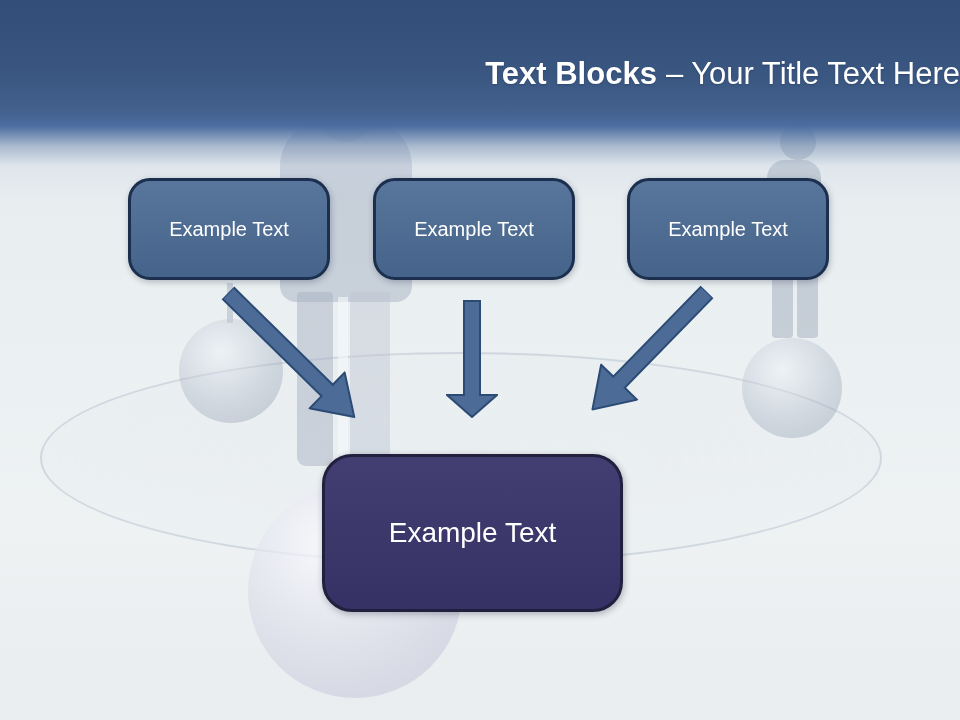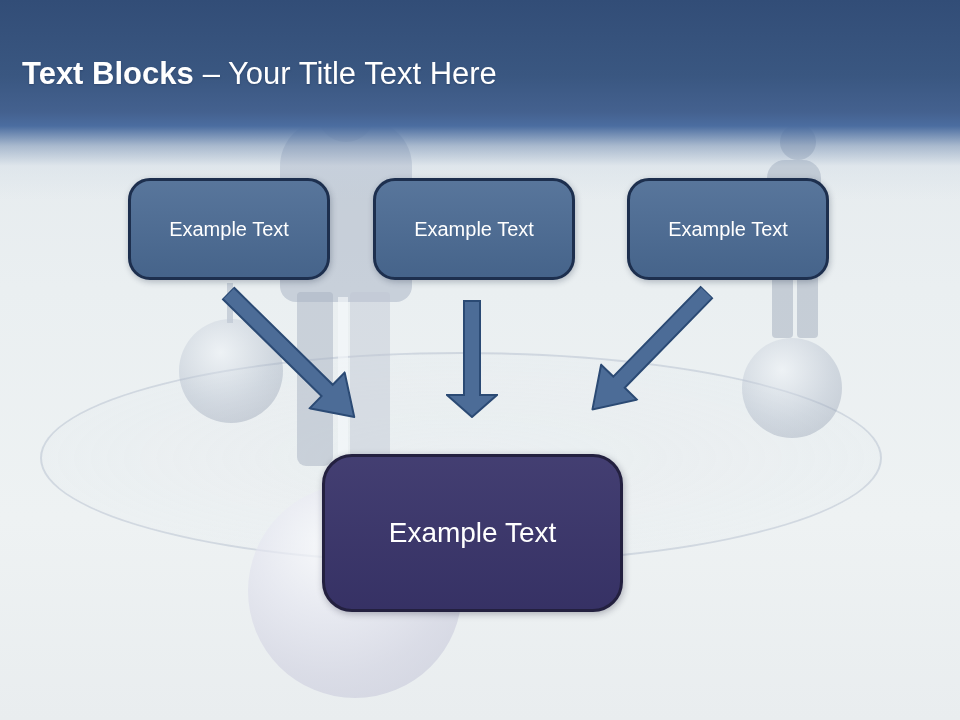--- a/index.html
+++ b/index.html
@@ -43,23 +43,23 @@
   
   .header{position:absolute;left:0;top:0;right:0;height:200px;z-index:2;
     background:linear-gradient(180deg,
       var(--header-top,#324d77) 0%,
       #3a5781 38%,
       #44618f 56%,
       var(--header-bottom,#4b6da0) 63%,
       rgba(120,145,180,0.55) 73%,
       rgba(200,212,226,0.25) 83%,
       rgba(233,238,241,0) 100%);}
-  .title{position:absolute;left:0;right:0;top:56px;z-index:3;text-align:left;
+  .title{position:absolute;left:0;right:0;top:56px;z-index:3;text-align:right;
     color:var(--title-color,#ffffff);font-size:31px;line-height:1.15;
-    text-shadow:0 1px 2px rgba(10,25,50,0.25);margin-left:22px;}
+    text-shadow:0 1px 2px rgba(10,25,50,0.25);}
   .title .t-bold{font-weight:bold;}
   .title .t-rest{font-weight:400;margin-left:9px;}
 
   
   .tblock{position:absolute;top:178px;width:202px;height:102px;box-sizing:border-box;z-index:4;
     background-color:var(--block-fill,#4a6a93);
     background-image:linear-gradient(180deg,rgba(255,255,255,0.08),rgba(0,0,0,0.06));
     border:3px solid var(--block-border,#1d2f4e);border-radius:22px;
     display:flex;align-items:center;justify-content:center;
     color:#fff;font-size:20px;box-shadow:1px 2px 6px rgba(20,35,60,0.28);}

